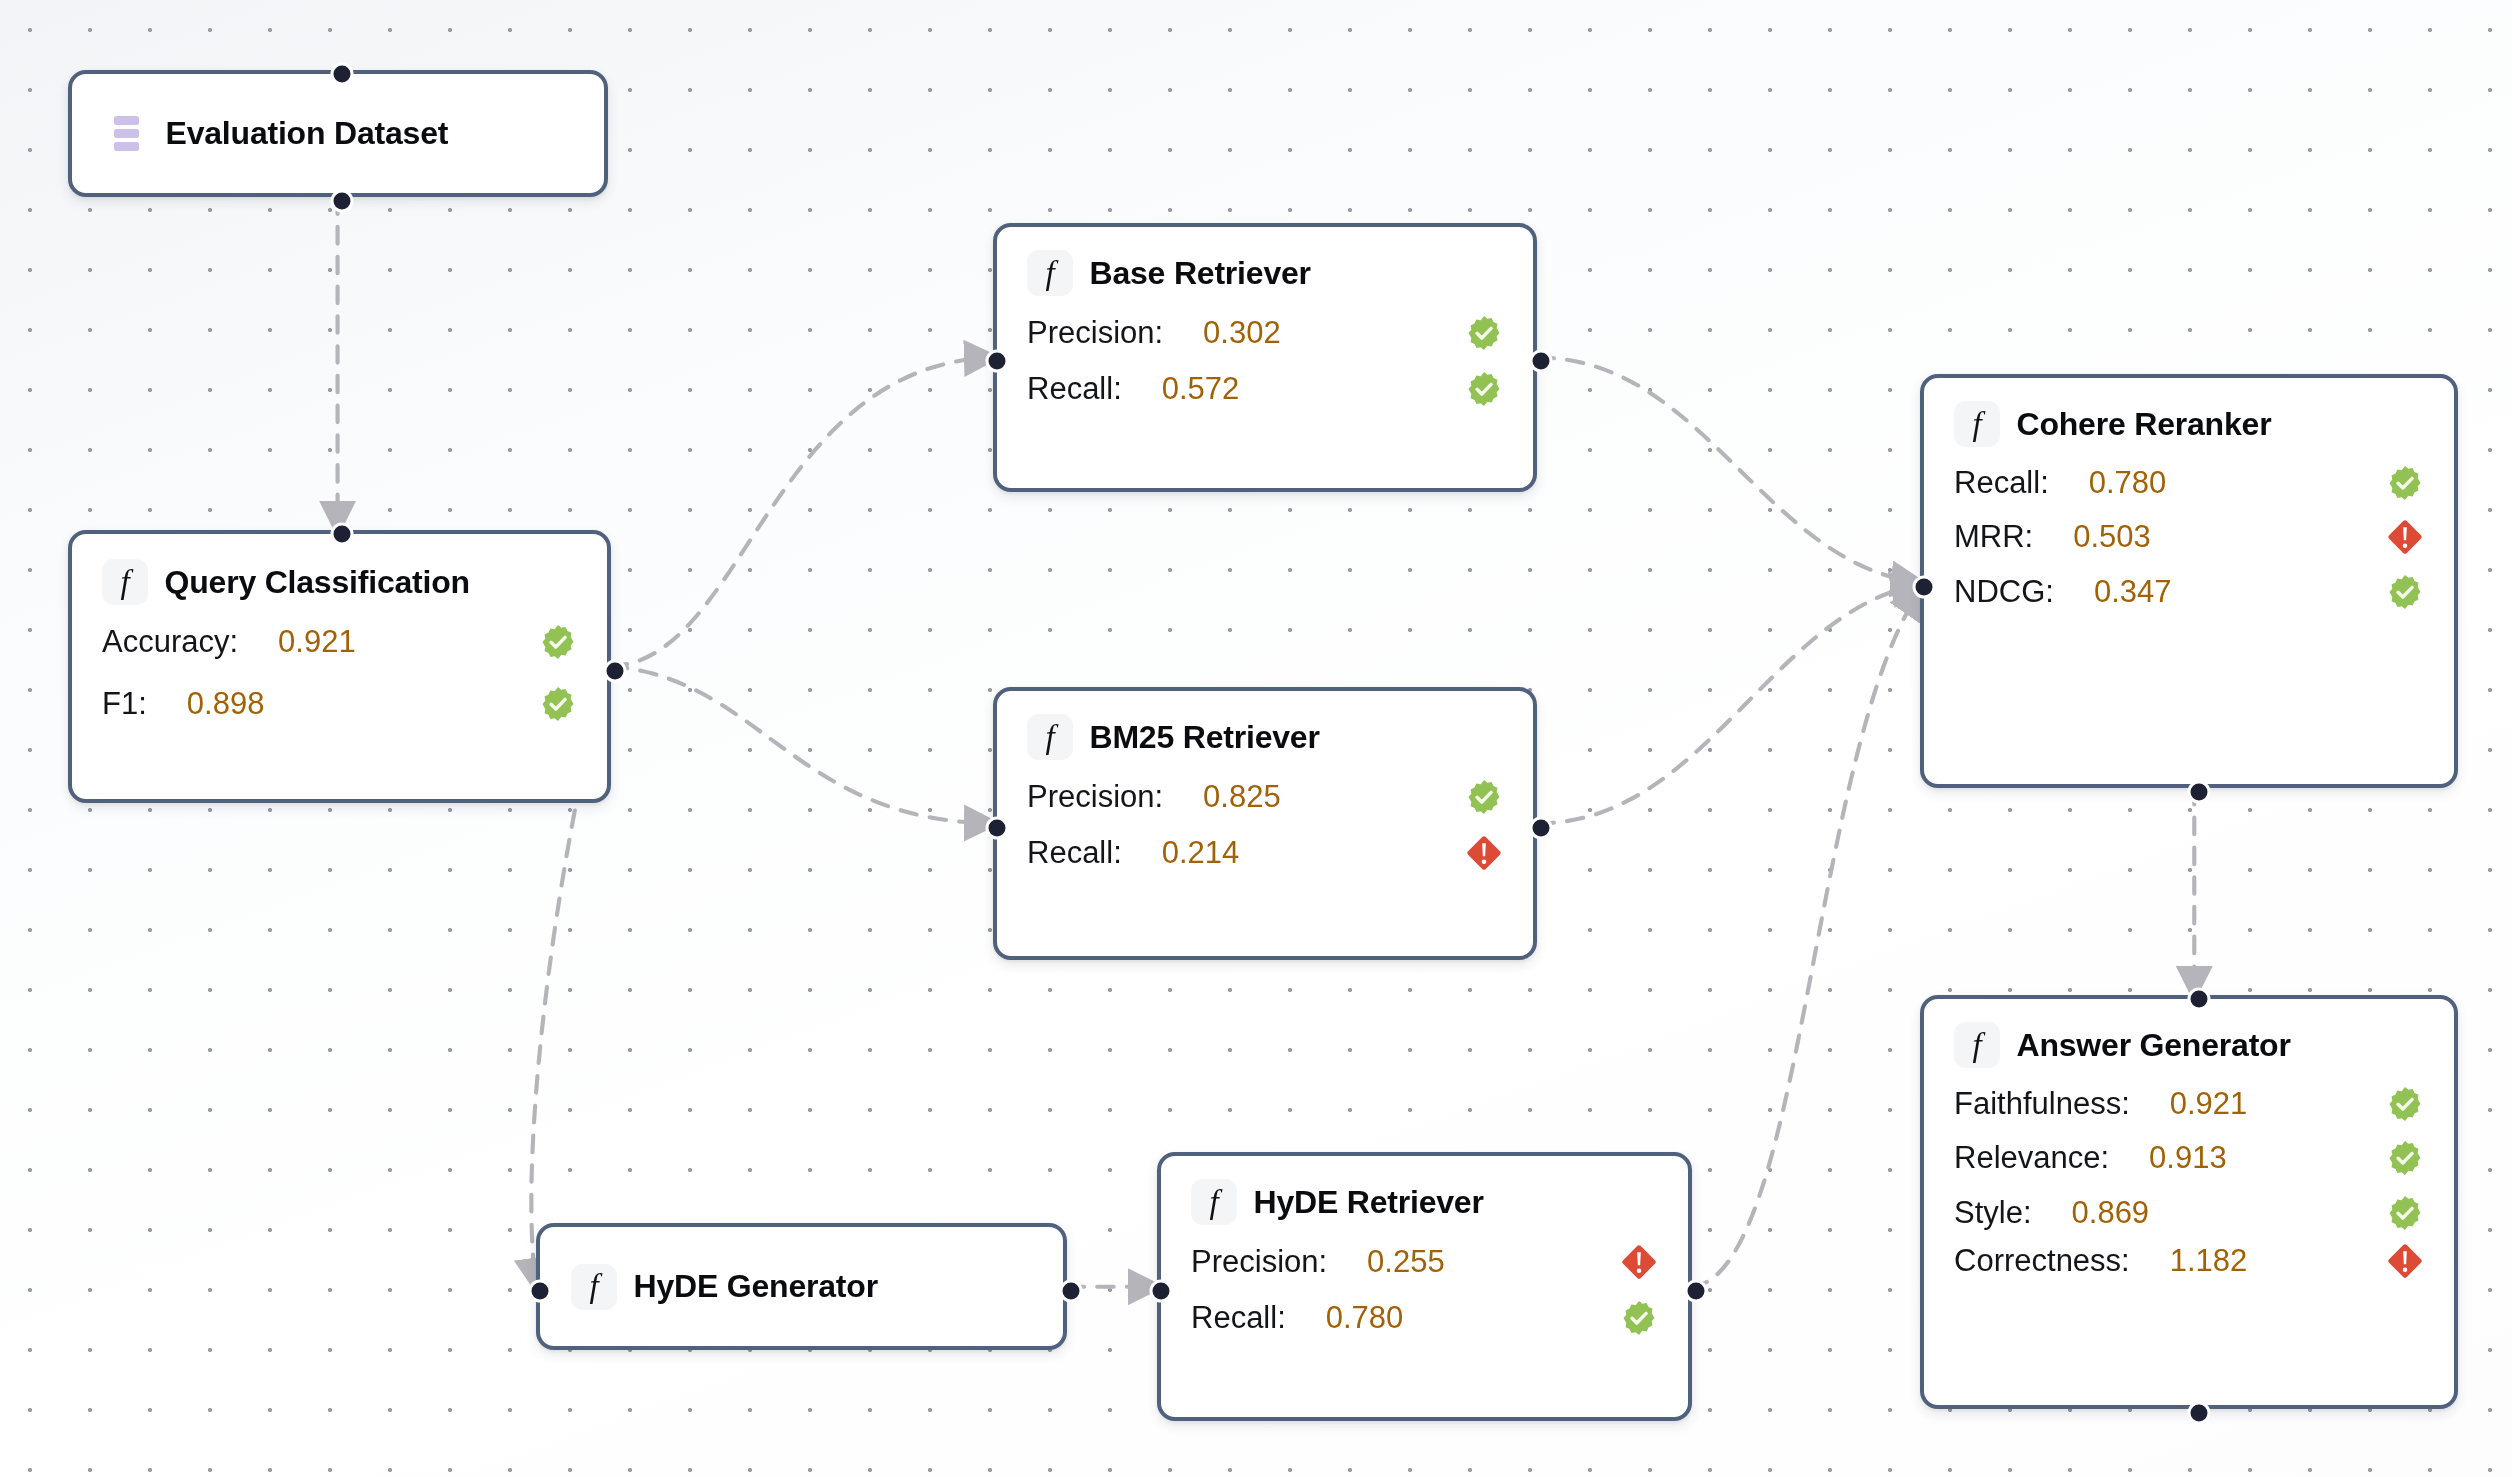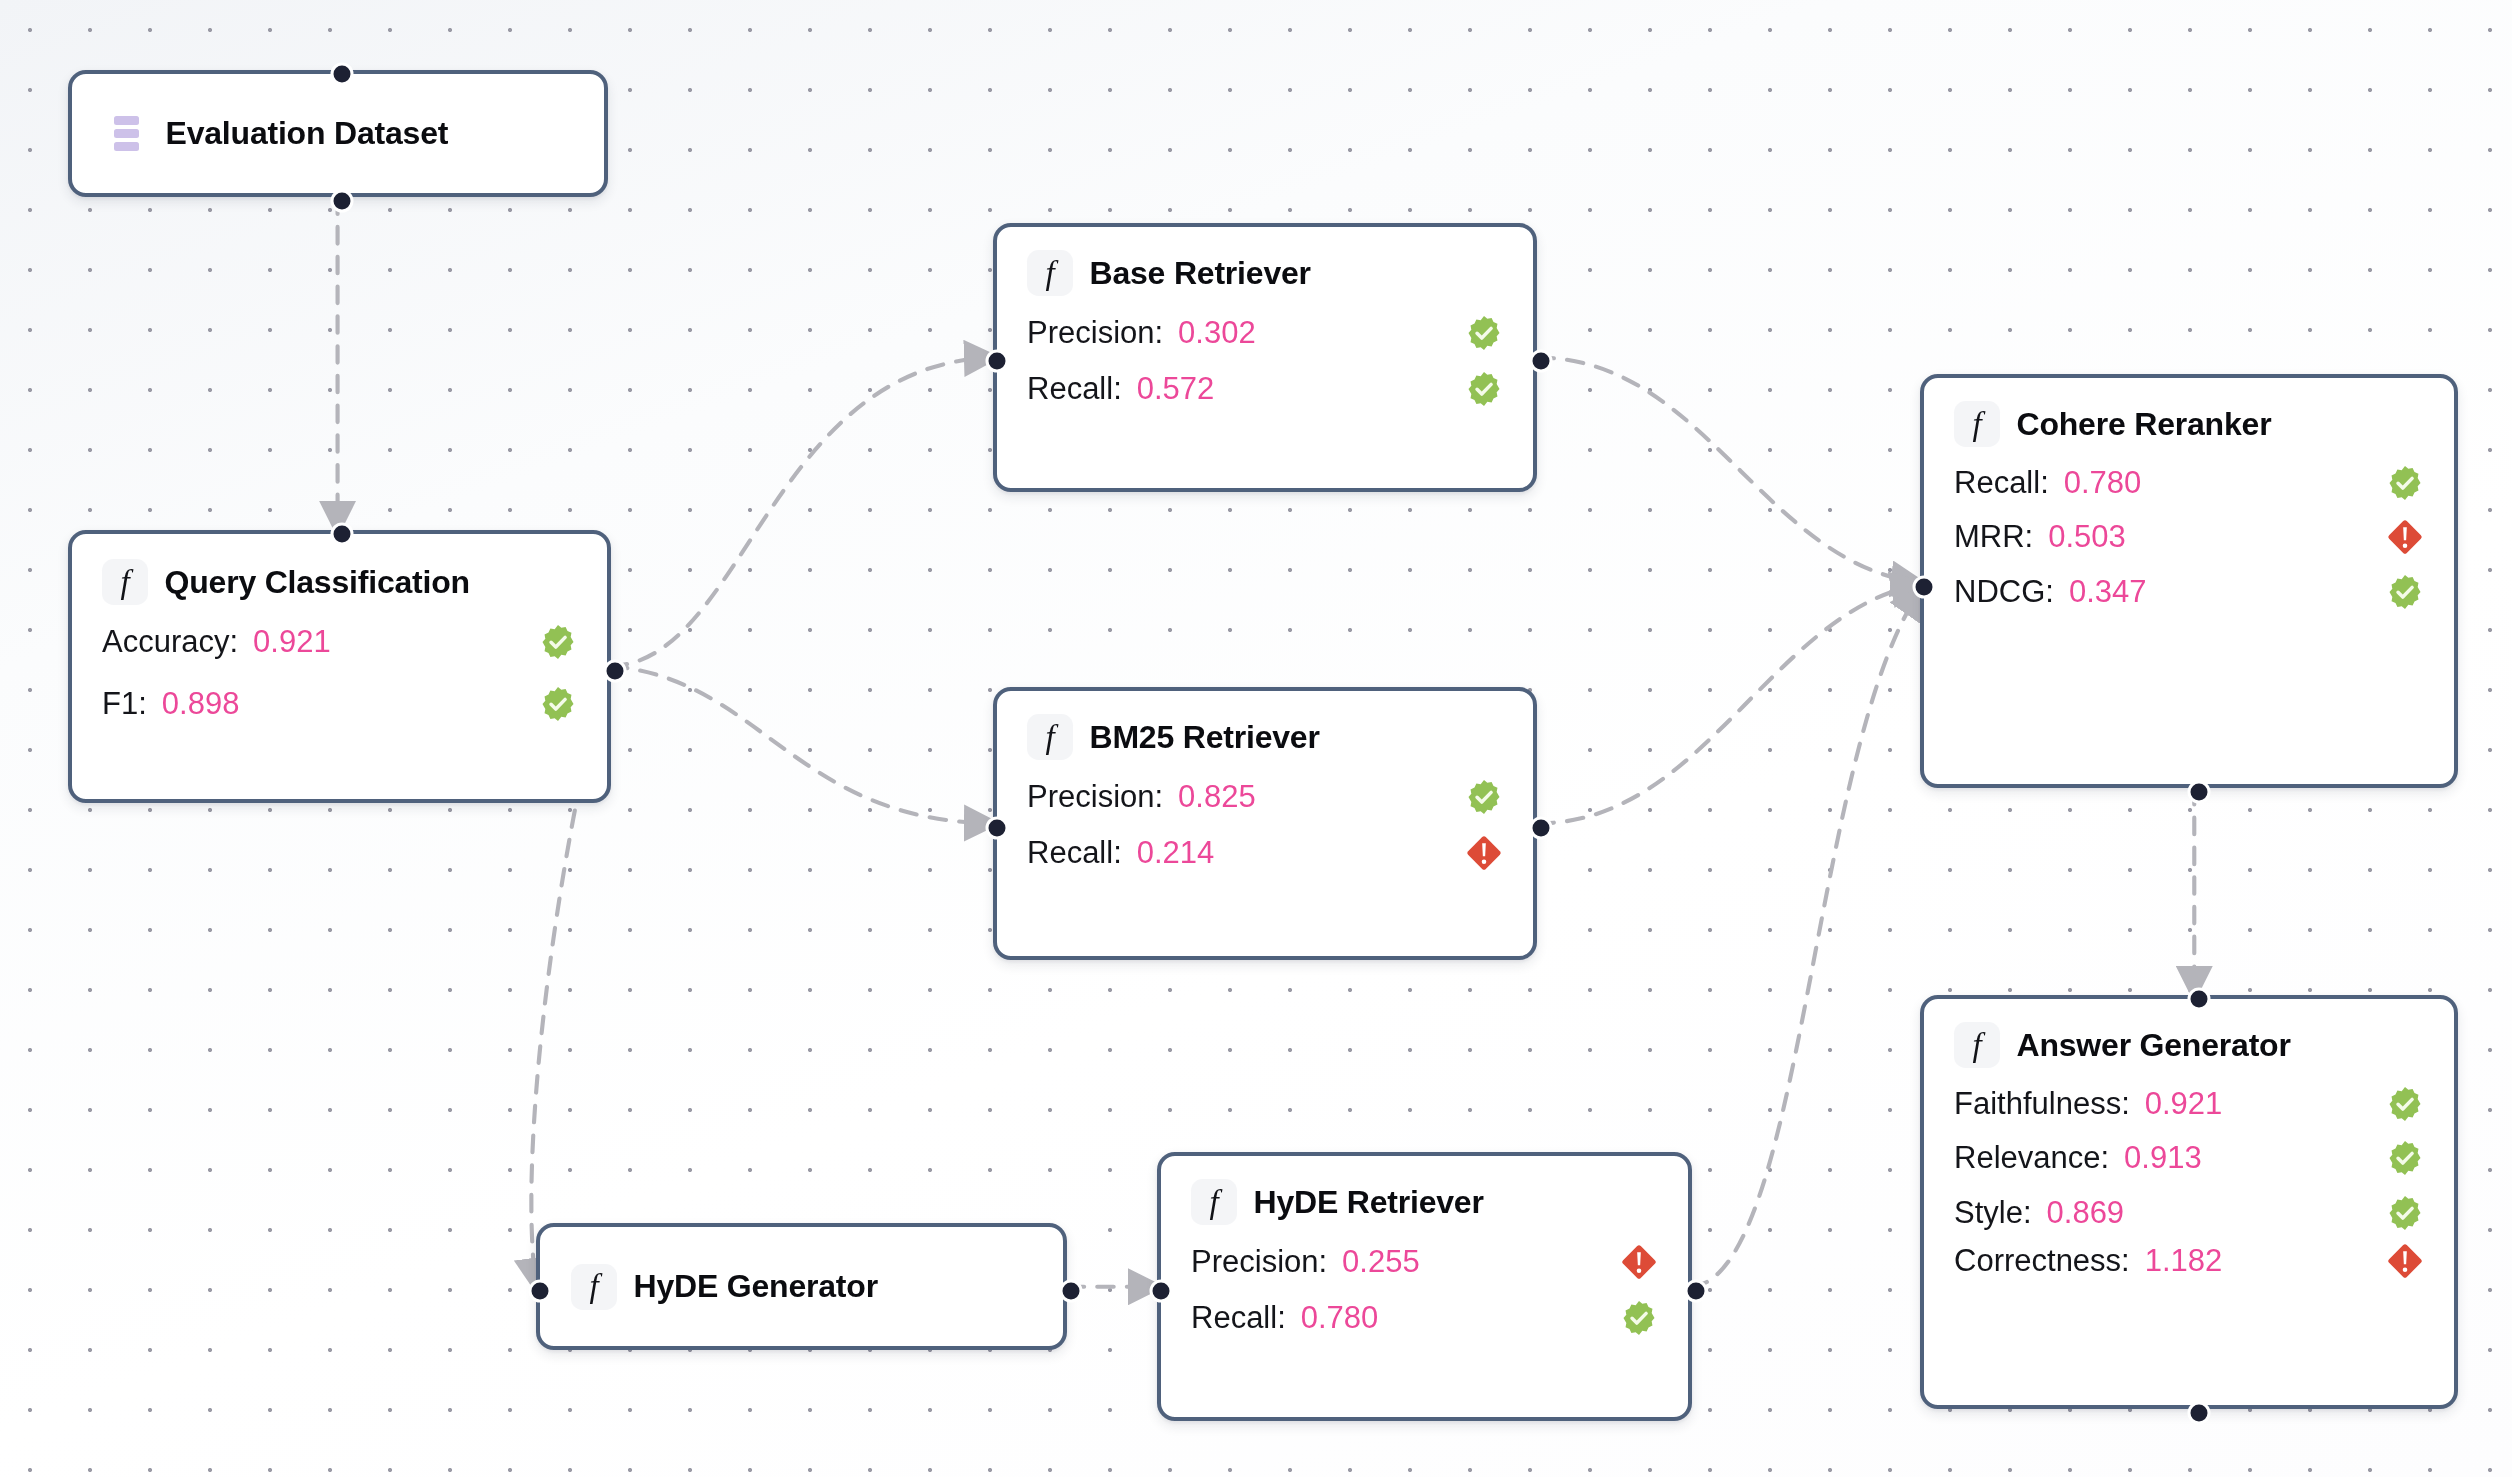--- a/index.html
+++ b/index.html
@@ -24,23 +24,23 @@
   }
   .node-head{display:flex;align-items:center;gap:16.5px;}
   .fn-badge{
     width:46px;height:46px;border-radius:11.6px;background:#f4f5f7;
     display:flex;align-items:center;justify-content:center;flex:0 0 auto;
   }
   .fn-badge span{font-family:"Liberation Serif", serif;font-style:italic;font-size:33px;color:#111217;line-height:1;}
   .db-badge{width:46px;height:46px;display:flex;flex-direction:column;justify-content:center;align-items:center;gap:4.1px;flex:0 0 auto;}
   .db-badge i{display:block;width:25px;height:9px;border-radius:2.5px;background:#cdc1e9;}
   .node-title{font-size:32px;font-weight:bold;color:#0b0c10;letter-spacing:-0.2px;white-space:nowrap;}
-  .metric-row{display:flex;align-items:center;white-space:nowrap;}
+  .metric-row{display:flex;align-items:center;white-space:nowrap;gap:25px;}
   .metric-label{font-size:31px;color:#14151a;}
-  .metric-value{font-size:31px;color:#ec4899;margin-left:15px;}
+  .metric-value{font-size:31px;color:#a16207;margin-left:15px;}
   .metric-icon{margin-left:auto;width:38px;height:38px;flex:0 0 auto;}
   .handle{
     position:absolute;width:23px;height:23px;border-radius:50%;
     background:#1d2133;border:3.3px solid #ffffff;box-sizing:border-box;
     transform:translate(-50%,-50%);z-index:5;
   }
 </style>
 </head>
 <body>
 

